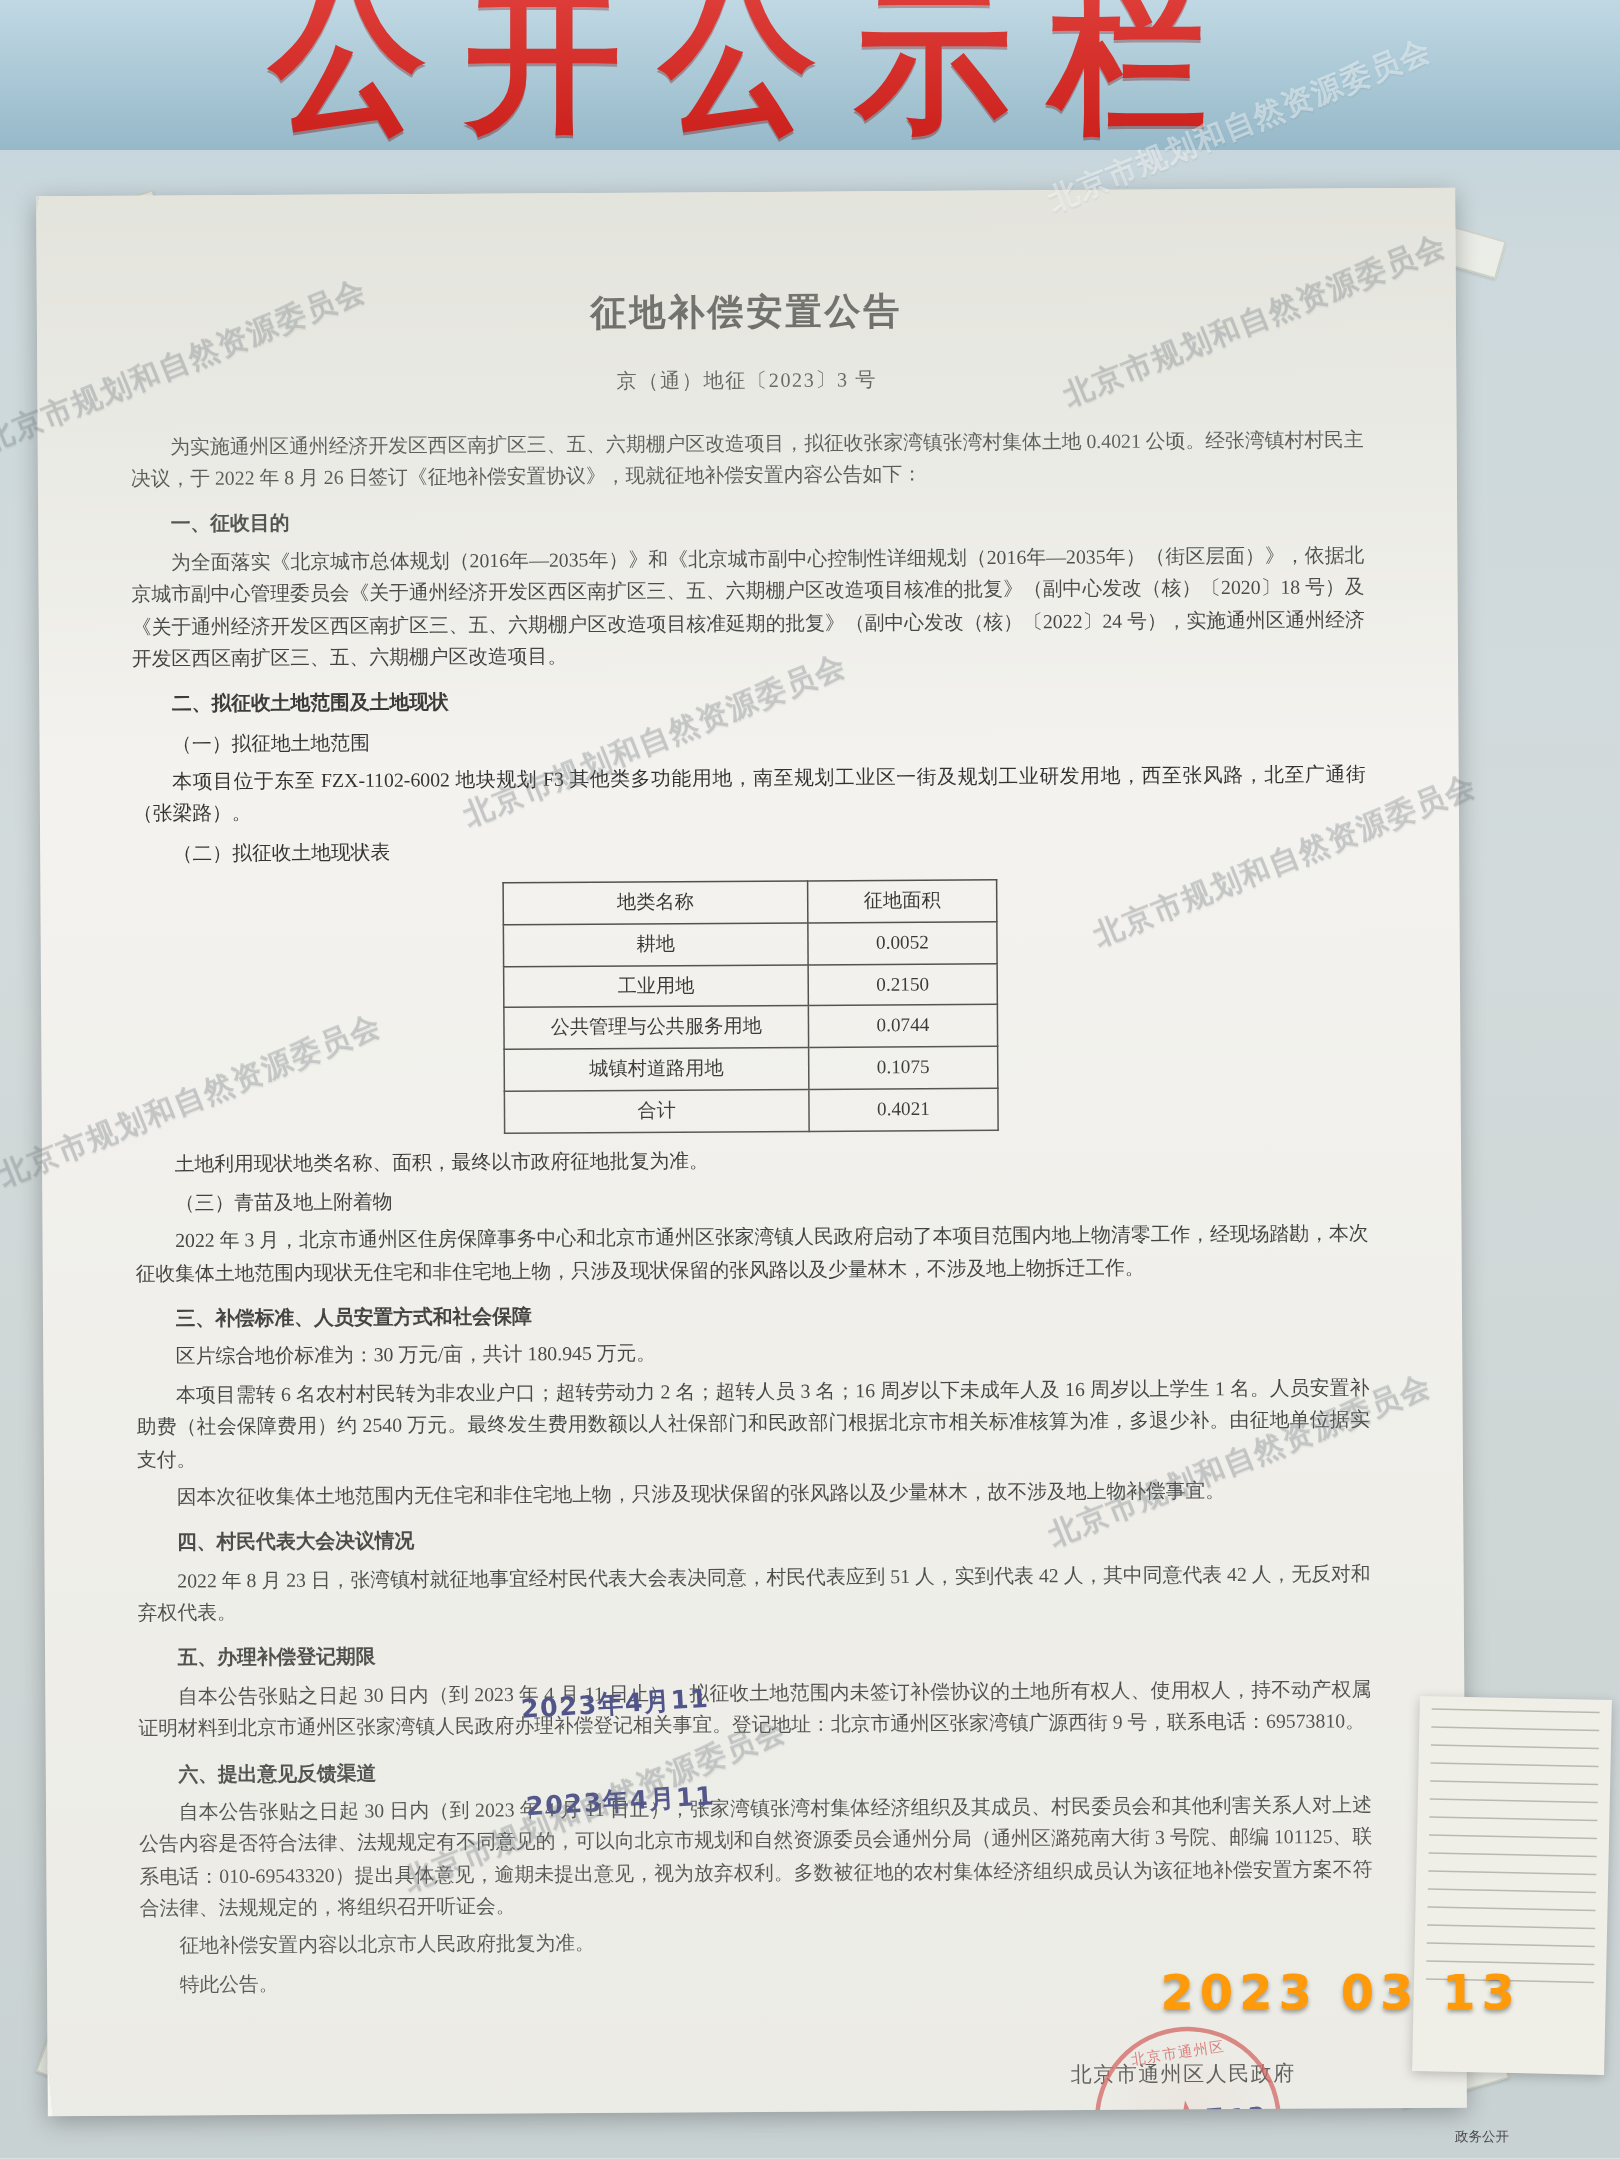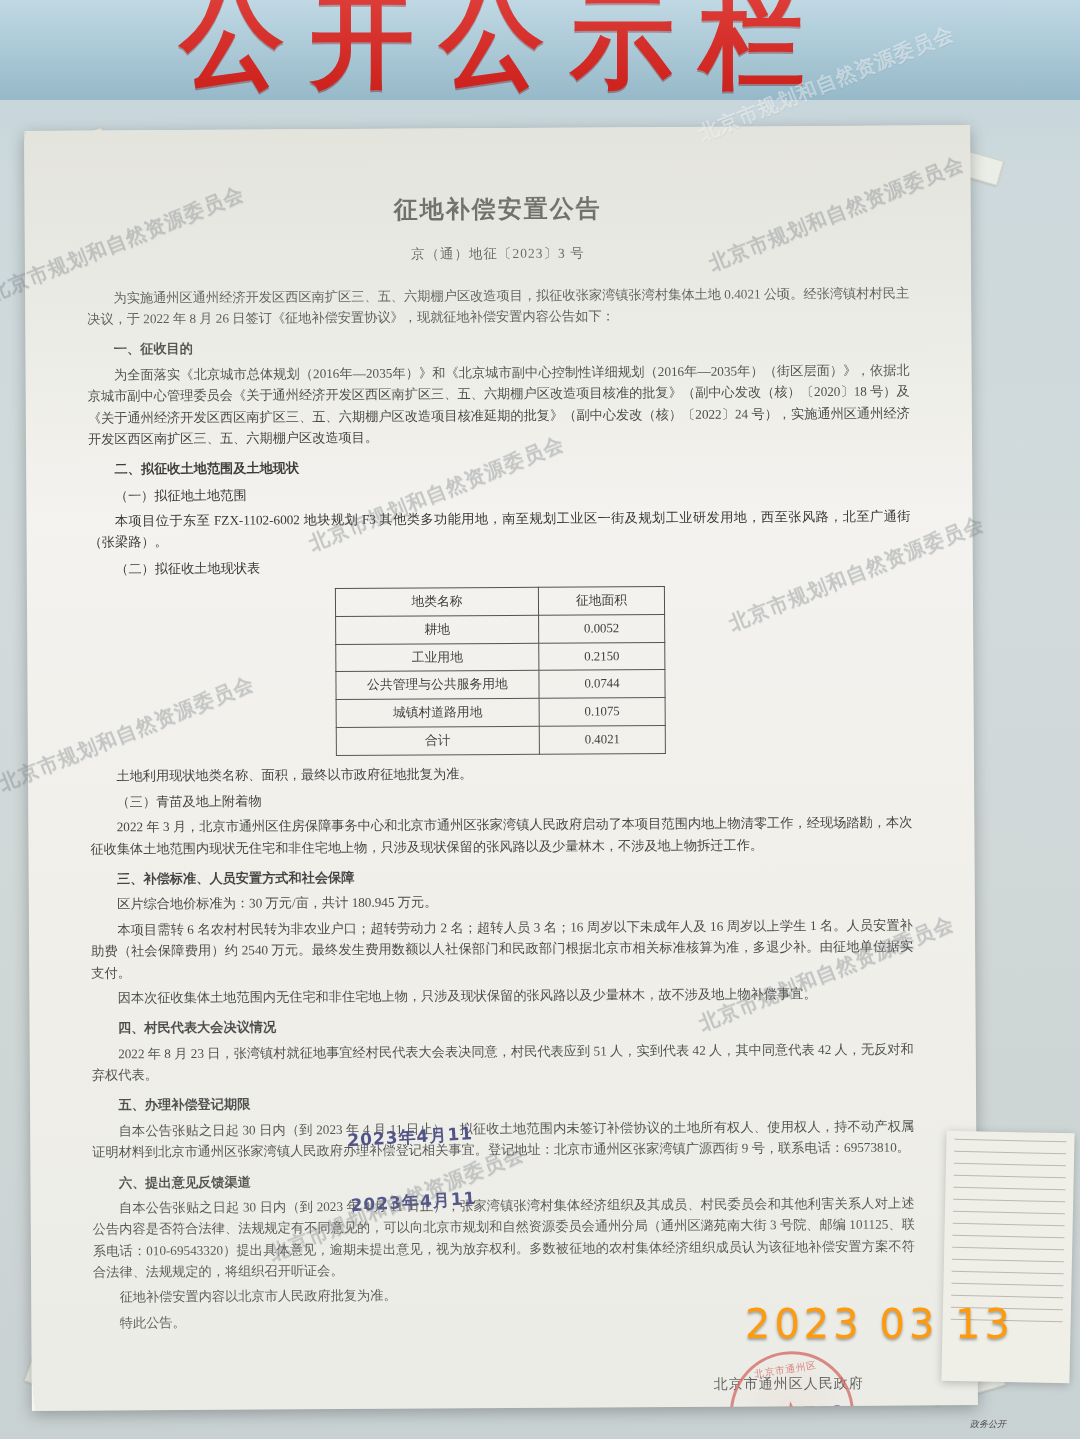--- a/index.html
+++ b/index.html
@@ -119,27 +119,27 @@
     font-size:20px;font-weight:bold;white-space:nowrap;
     transform:rotate(-22deg);
     pointer-events:none;letter-spacing:1px;
     text-shadow:0 1px 1px rgba(0,0,0,.06);
   }
   .wm.dark{color:rgba(120,130,135,.30);}
   
   #timestamp{
     position:absolute;right:66px;bottom:92px;
     font-family:"DejaVu Sans", sans-serif;
-    font-size:40px;font-weight:normal;color:#ff9a0a;
+    font-size:32px;font-weight:bold;color:#ff9a0a;
     letter-spacing:4px;
     text-shadow:0 2px 3px rgba(0,0,0,.35);
     margin-top:27px;
   }
   #footer-note{
-    position:absolute;right:74px;bottom:8px;font-size:9px;color:#4a4a4a;font-style:italic;
+    position:absolute;right:74px;bottom:8px;font-size:9px;color:#4a4a4a;
   }
 </style>
 </head>
 <body>
 
 <div id="board">
 
   <div id="banner">
     <div class="chars">公开公示栏</div>
     <div class="shade"></div>

